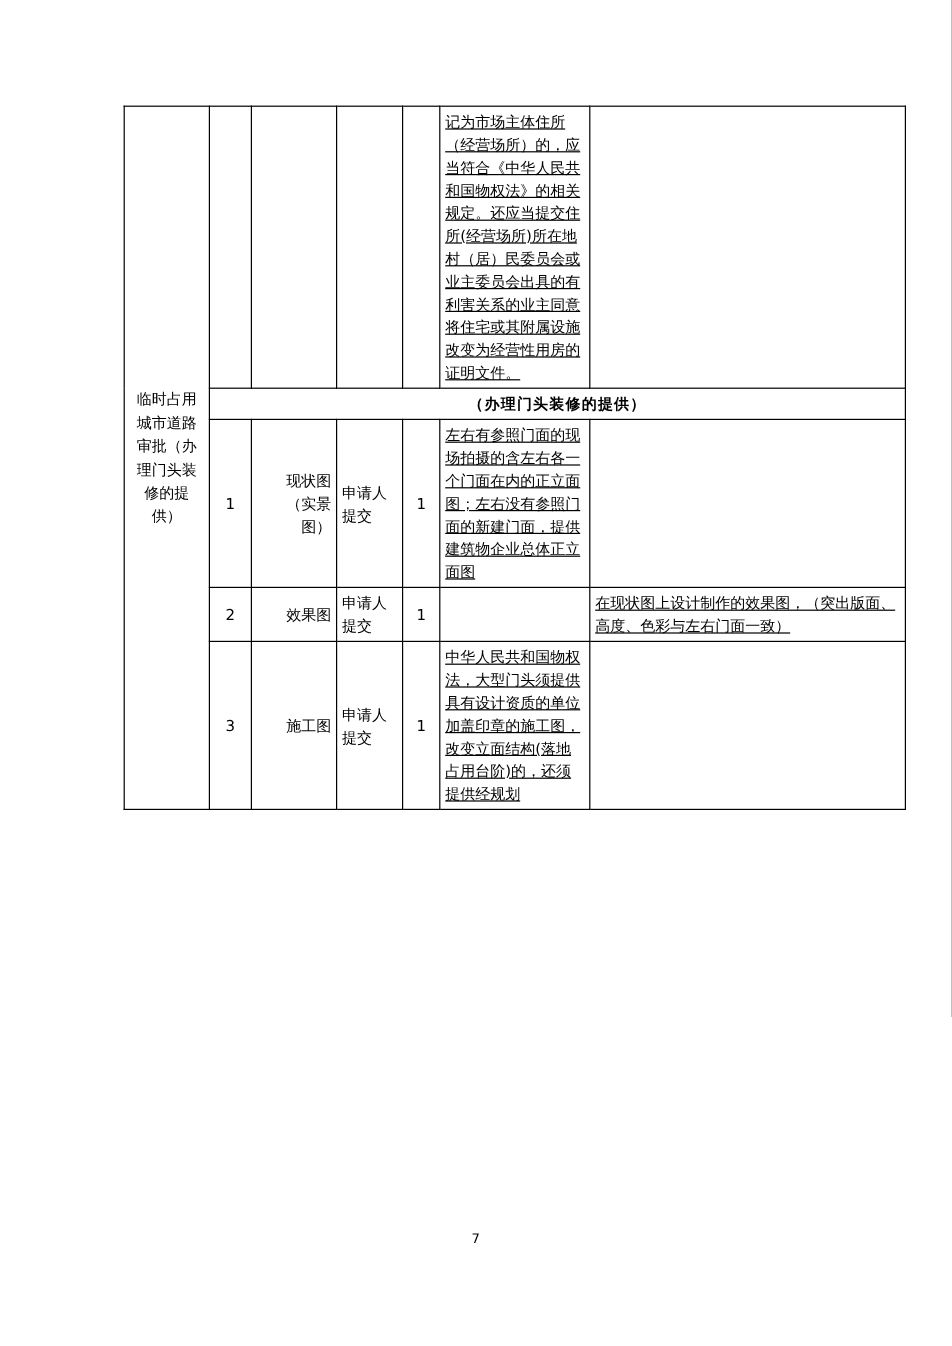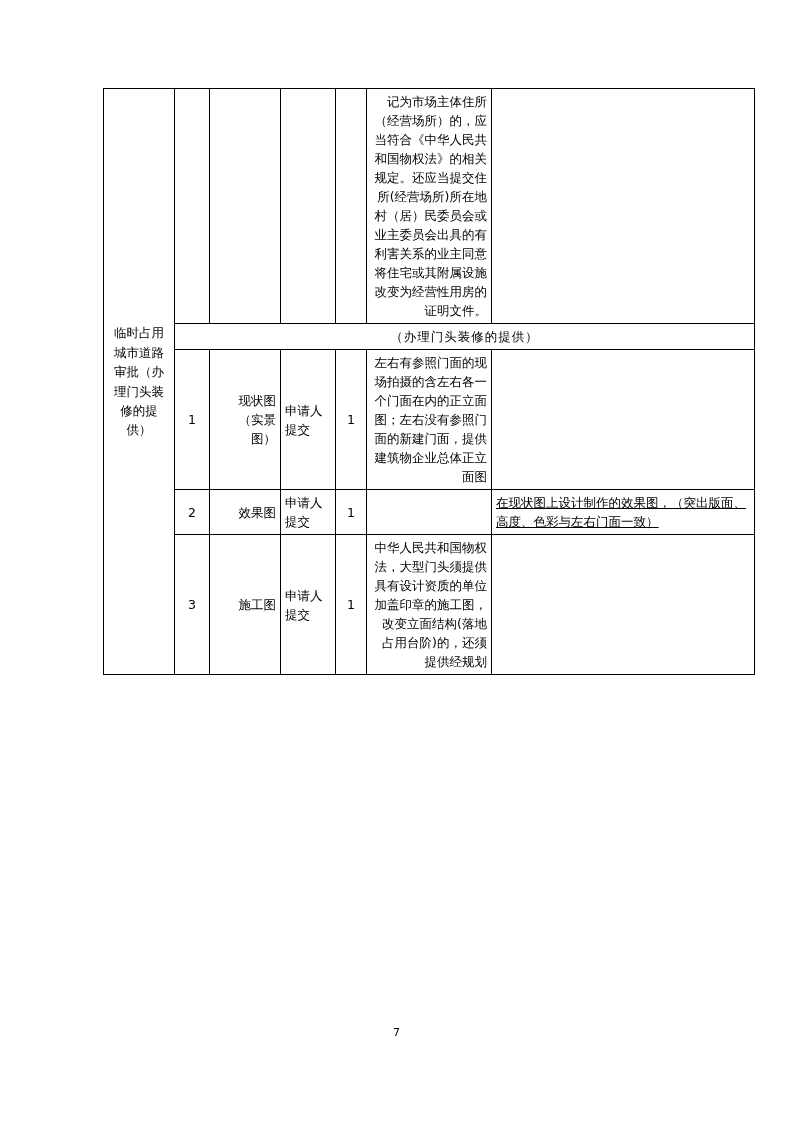--- a/index.html
+++ b/index.html
@@ -35,30 +35,30 @@
     font-size: 12.5px;
     line-height: 1.52;
     color: #000000;
     word-break: break-all;
   }
   td.c1 { width: 62px; text-align: center; margin-top: 41px; }
   td.c2 { width: 26px; text-align: center; }
   td.c3 { width: 62px; text-align: right; }
   td.c4 { width: 46px; text-align: left; }
   td.c5 { width: 22px; text-align: center; }
-  td.c6 { width: 116px; text-align: right; vertical-align: top; }
+  td.c6 { width: 116px; text-align: left; vertical-align: top; text-decoration: underline; }
   td.c7 { width: 254px; text-align: left; vertical-align: top; text-decoration: underline; }
 
   td.narrow-text {
     letter-spacing: 0px;
   }
   td.section-title {
     text-align: center;
     font-size: 14.5px;
-    font-weight: normal;
+    font-weight: bold;
     letter-spacing: 1px;
     padding: 14px 4px;
   }
   .page-number {
     position: absolute;
     left: 0;
     top: 1026px;
     width: 793px;
     text-align: center;
     font-size: 11px;

